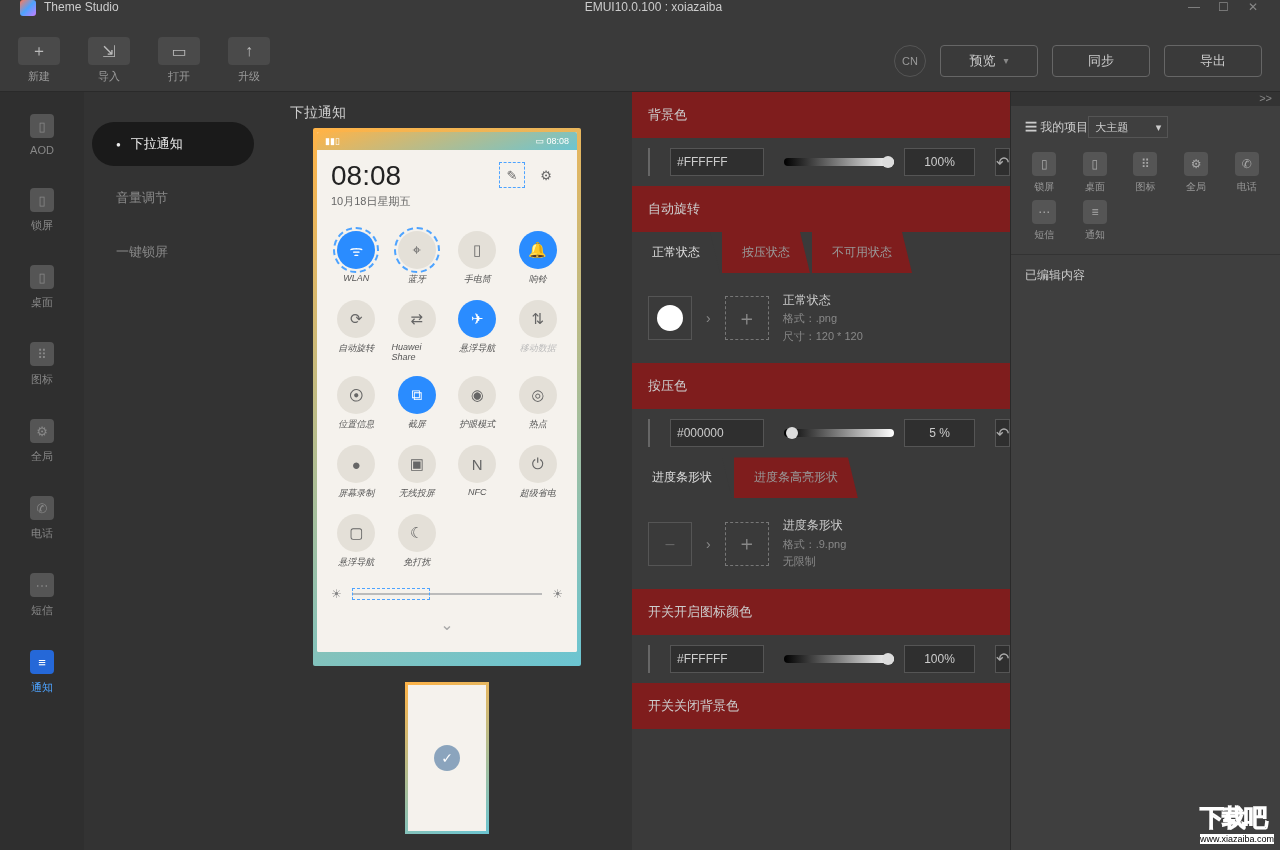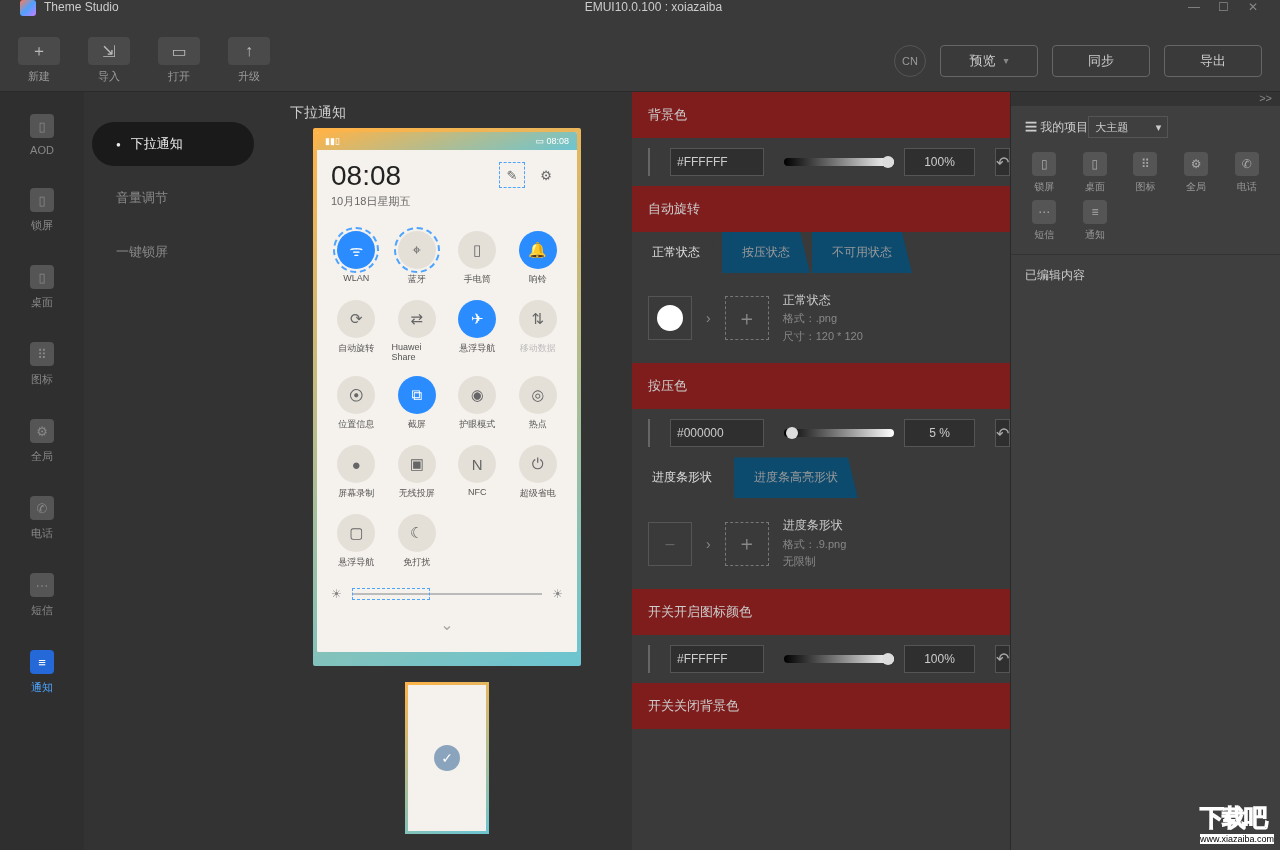--- a/index.html
+++ b/index.html
@@ -47,21 +47,21 @@
 .panel-inner .clock { font-size:28px; font-weight:300; color:#222; }
 .panel-inner .date { font-size:11px; color:#666; margin-top:2px; }
 .edit-row { position:absolute; top:30px; right:18px; display:flex; gap:8px; }
 .edit-row .eic { width:26px; height:26px; border:1px dashed #4da3ff; display:flex; align-items:center; justify-content:center; font-size:13px; color:#666; }
 .edit-row .eic.nobord { border:1px solid transparent; }
 .qs-grid { display:grid; grid-template-columns:repeat(4,1fr); gap:14px 10px; margin-top:22px; }
 .qs { display:flex; flex-direction:column; align-items:center; gap:4px; }
 .qs .qi { width:38px; height:38px; border-radius:50%; background:#e4e0d8; display:flex; align-items:center; justify-content:center; color:#666; font-size:15px; }
 .qs .qi.on { background:#2a8cff; color:#fff; }
 .qs .qi.sel { background:#2a8cff; color:#fff; outline:2px dashed #4da3ff; outline-offset:2px; }
-.qs span { font-size:9px; color:#555; }
+.qs span { font-size:9px; color:#555;font-style:italic; }
 .qs.dis span { color:#bbb; }
 .bright { display:flex; align-items:center; gap:10px; margin-top:18px; }
 .bright .sun { font-size:12px; color:#888; }
 .bright .track { flex:1; height:2px; background:#bbb; position:relative; }
 .bright .sel-box { position:absolute; left:0; top:-5px; width:78px; height:12px; border:1px dashed #4da3ff; }
 .chev { text-align:center; margin-top:14px; color:#aaa; font-size:16px; }
 .thumb { width:84px; height:152px; margin-top:16px; background:linear-gradient(160deg,#ffb347,#6bc5d2); padding:3px; cursor:pointer; position:relative; }
 .thumb-inner { width:100%; height:100%; background:#f5f2ed; position:relative; }
 .thumb-inner::after { content:"✓"; position:absolute; top:50%; left:50%; transform:translate(-50%,-50%); width:26px; height:26px; border-radius:50%; background:rgba(120,150,180,.85); color:#fff; display:flex; align-items:center; justify-content:center; font-size:14px; }
 
@@ -74,21 +74,21 @@
 .swatch.white { background:#fff; }
 .swatch.checker { background:repeating-conic-gradient(#777 0 25%, #555 0 50%) 0 0/10px 10px; }
 .hex-input { width:94px; height:28px; background:#2f2f2f; border:1px solid #555; color:#ccc; padding:0 6px; font-size:12px; }
 .slider-box { flex:1; display:flex; align-items:center; gap:10px; }
 .grad-slider { width:110px; height:8px; border-radius:4px; background:linear-gradient(90deg,#000,#fff); position:relative; }
 .grad-slider .knob { position:absolute; width:12px; height:12px; background:#ddd; border-radius:50%; top:-2px; right:0; }
 .grad-slider.low .knob { left:2px; right:auto; }
 .pct { width:71px; height:28px; background:#2f2f2f; border:1px solid #555; color:#ccc; font-size:12px; display:flex; align-items:center; justify-content:center; }
 .undo { width:32px; height:28px; background:#2f2f2f; border:1px solid #555; display:flex; align-items:center; justify-content:center; color:#aaa; cursor:pointer; }
 .tabs { display:flex; background:#3a3a3a; }
-.tab { padding:12px 20px; font-size:12px; color:#999; cursor:pointer; background:#0c4a6e; margin-right:2px; clip-path:polygon(0 0,calc(100% - 10px) 0,100% 100%,0 100%); }
+.tab { padding:12px 20px; font-size:12px; color:#999; cursor:pointer; background:#7f1d1d; margin-right:2px; clip-path:polygon(0 0,calc(100% - 10px) 0,100% 100%,0 100%); }
 .tab.active { background:#3a3a3a; color:#ddd; }
 .asset-row { display:flex; align-items:center; gap:14px; padding:18px 16px; }
 .asset-prev { width:44px; height:44px; border:1px solid #555; display:flex; align-items:center; justify-content:center; }
 .asset-prev .dot { width:26px; height:26px; border-radius:50%; background:#fff; }
 .asset-arrow { color:#888; font-size:14px; }
 .asset-add { width:44px; height:44px; border:1px dashed #777; display:flex; align-items:center; justify-content:center; color:#888; font-size:20px; cursor:pointer; }
 .asset-info { font-size:11px; color:#888; line-height:1.6; }
 .asset-info .name { color:#ccc; font-size:12px; }
 
 

